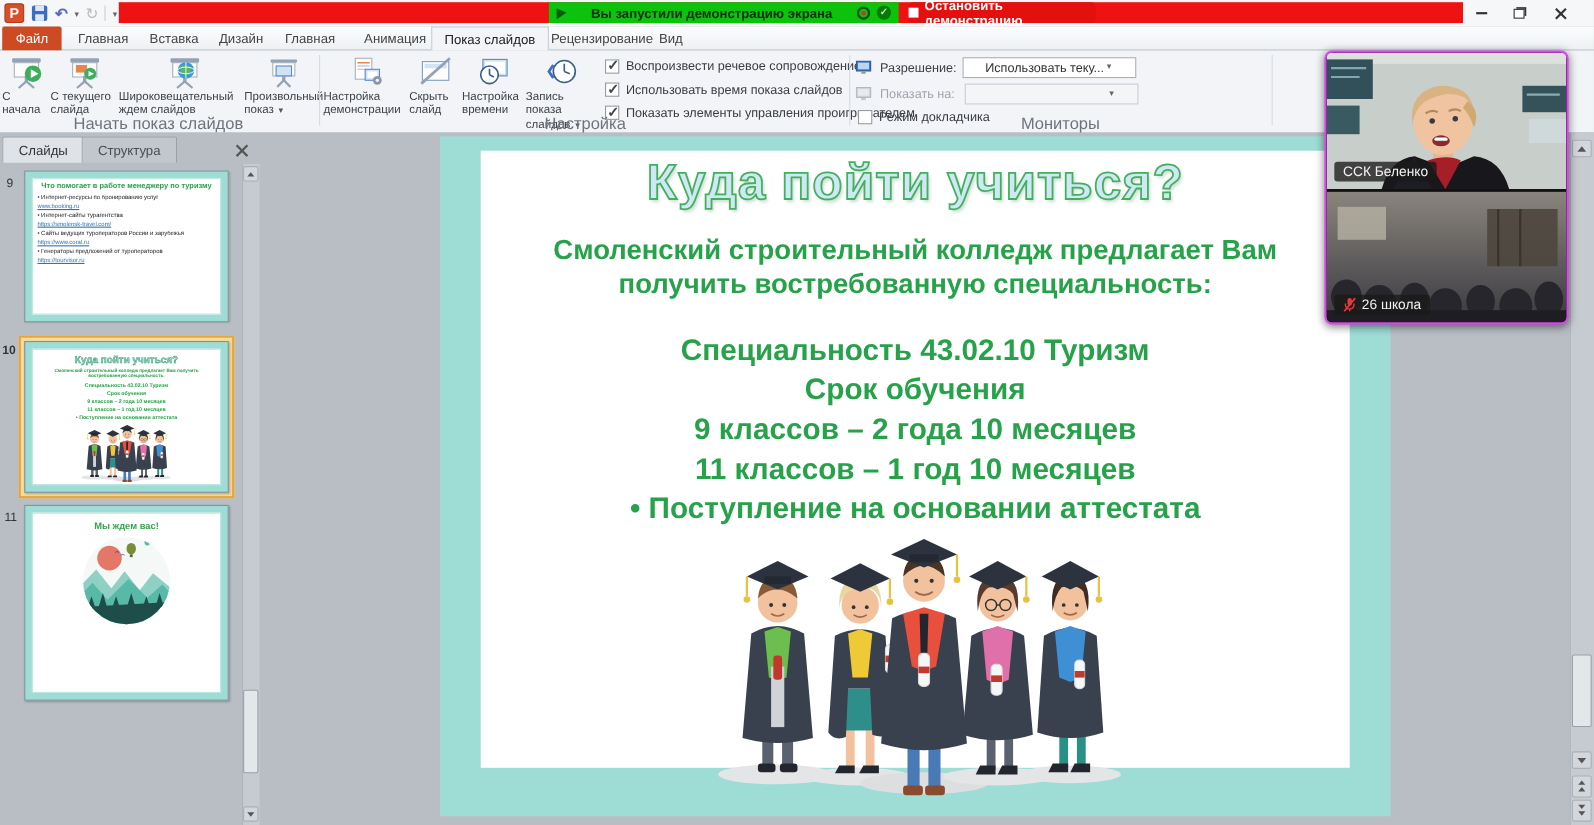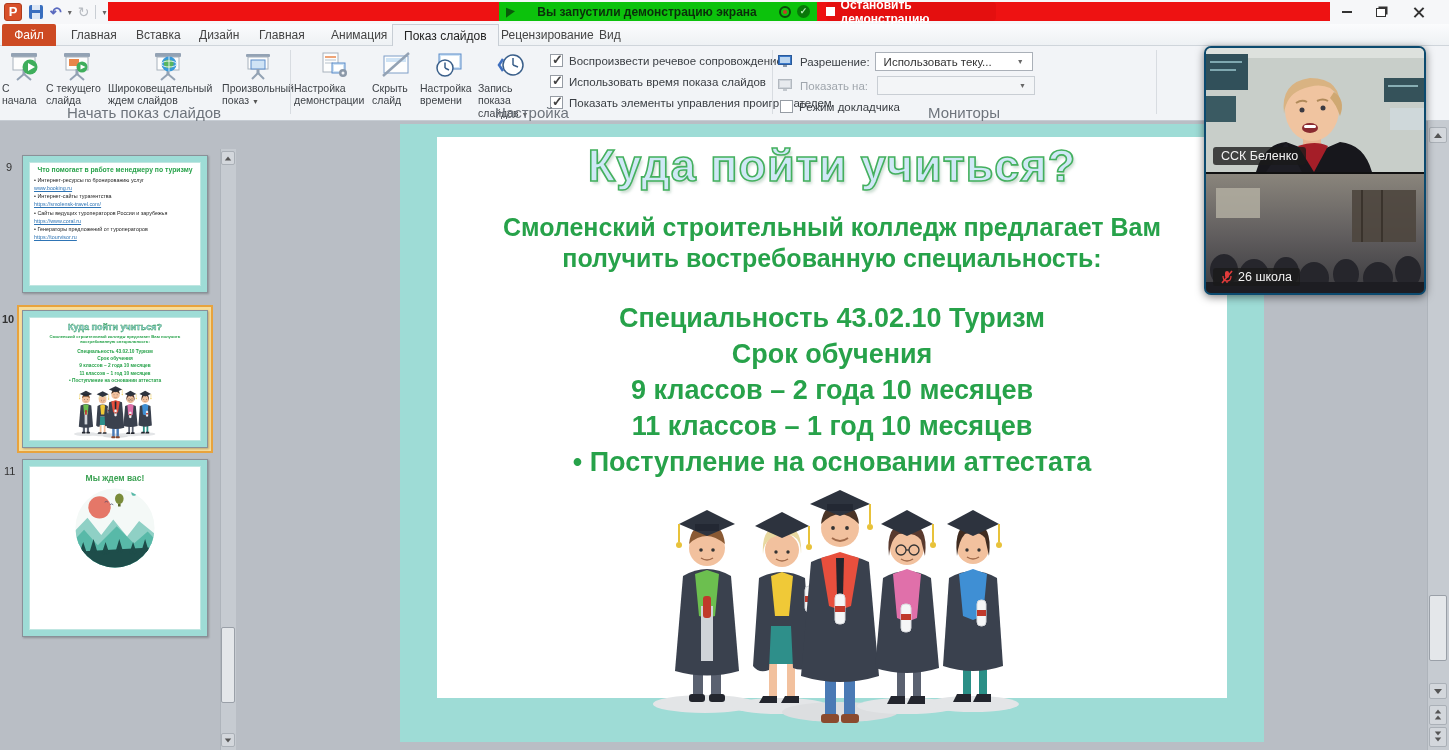--- a/index.html
+++ b/index.html
@@ -57,21 +57,21 @@
 
   .cbrow { position:absolute; display:flex; align-items:center; gap:6px; }
   .cbbox { width:13px; height:13px; background:#fff; border:1px solid #969ca4; position:relative; }
   .cbbox.checked::after { content:"✓"; position:absolute; left:1px; top:-3px; font-size:13px; color:#444; font-weight:bold; }
   .cblabel { font-size:11.5px; color:#3a3e43; white-space:nowrap; }
 
   .monrow { position:absolute; display:flex; align-items:center; gap:5px; }
   .monlabel { font-size:11.5px; color:#3a3e43; white-space:nowrap; }
   .monlabel.dis { color:#a0a6ad; }
   .dropdown { width:158px; height:19px; background:#fff; border:1px solid #aab0b8; display:flex; align-items:center;
-              padding:0 8px; font-size:11.5px; color:#333; }
+              padding:0 20px; font-size:11.5px; color:#333; }
   .dropdown .val { flex:1; white-space:nowrap; overflow:hidden; }
   .dropdown.dis { background:#f3f5f7; border-color:#c9ced4; }
   .dd-caret { font-size:7px; color:#666; }
 
   
   #mainarea { left:0; top:121px; width:1449px; height:629px; background:#b9bec5; }
 
   
   #paneltabs { left:0; top:3px; width:238px; height:24px; }
   .ptab { position:absolute; top:0; height:24px; font-size:12px; line-height:24px; padding:0 14px;
@@ -116,21 +116,21 @@
   .sb-btn { position:absolute; background:#d3d7dc; border:1px solid #aab0b7; border-radius:2px; color:#555;
             text-align:center; }
   .sb-thumb { position:absolute; background:#e4e7ea; border:1px solid #9aa0a8; border-radius:2px; }
   .tri { width:0; height:0; margin:0 auto; }
   .tri.up { border-left:4px solid transparent; border-right:4px solid transparent; border-bottom:5px solid #555; }
   .tri.down { border-left:4px solid transparent; border-right:4px solid transparent; border-top:5px solid #555; }
   .tri.small { transform:scale(.8); }
 
   
   #webcams { left:1204px; top:46px; width:222px; height:249px; background:#111; border-radius:7px;
-             box-shadow:0 2px 8px rgba(0,0,0,.5); overflow:hidden; border:2px solid #0c4a6e; }
+             box-shadow:0 2px 8px rgba(0,0,0,.5); overflow:hidden; border:2px solid #d946ef; }
   .vid { position:absolute; left:0; width:218px; overflow:hidden; }
   .vidlabel { position:absolute; left:7px; bottom:7px; background:rgba(25,25,25,.78); color:#f2f2f2;
               font-size:12.5px; padding:2px 8px; border-radius:3px; display:flex; align-items:center; gap:5px; }
 </style>
 </head>
 <body>
 
 <svg width="0" height="0" style="position:absolute">
   <defs>
     <symbol id="grads" viewBox="0 0 405 265">
@@ -434,20 +434,27 @@
   <div class="cbrow" style="left:780px;top:54px">
     <div class="cbbox"></div>
     <div class="cblabel">Режим докладчика</div>
   </div>
   <div class="rgroup-label" style="left:772px;width:384px">Мониторы</div>
   <div class="rdivider" style="left:1156px"></div>
 </div>
 
 <div class="abs" id="mainarea">
 
+  <div class="abs" id="paneltabs">
+    <div class="ptab active" style="left:2px">Слайды</div>
+    <div class="ptab inactive" style="left:74px">Структура</div>
+    <div class="abs" style="left:213px;top:6px">
+        <div class="panel-close"></div>
+      </div>
+  </div>
 
   <div class="abs slidenum" style="left:6px;top:40px">9</div>
   <div class="abs thumb" style="left:22px;top:34px;width:186px;height:138px">
     <div class="inner">
       <div class="t9-title">Что помогает в работе менеджеру по туризму</div>
       <div class="t9-line">• Интернет-ресурсы по бронированию услуг</div>
       <div class="t9-link">www.booking.ru</div>
       <div class="t9-line">• Интернет-сайты турагентства</div>
       <div class="t9-link">https://smolensk-travel.com/</div>
       <div class="t9-line">• Сайты ведущих туроператоров России и зарубежья</div>

